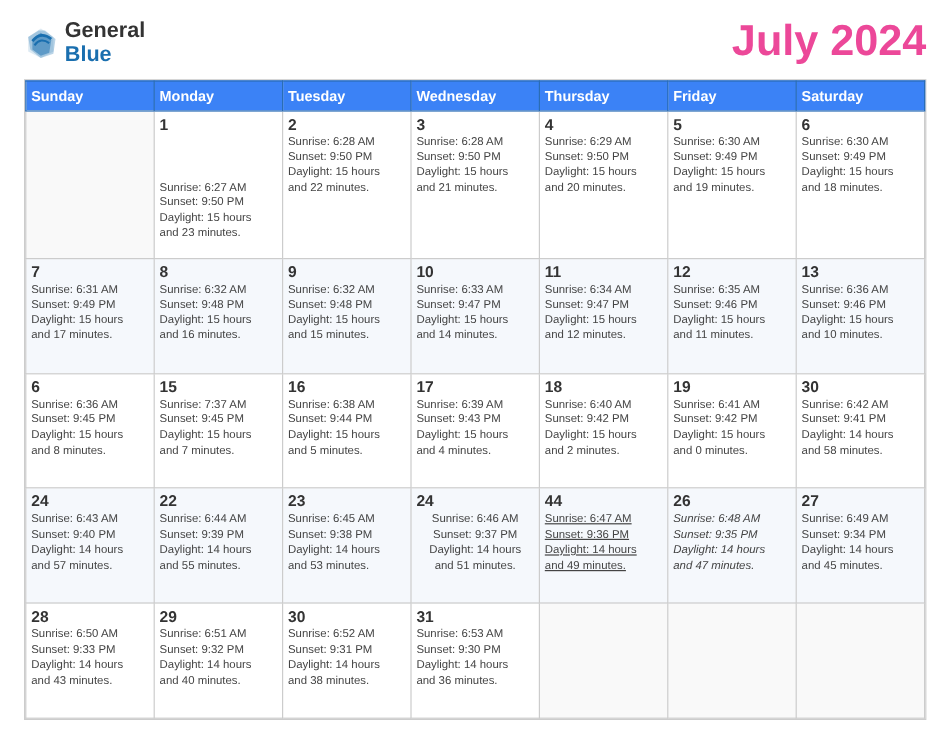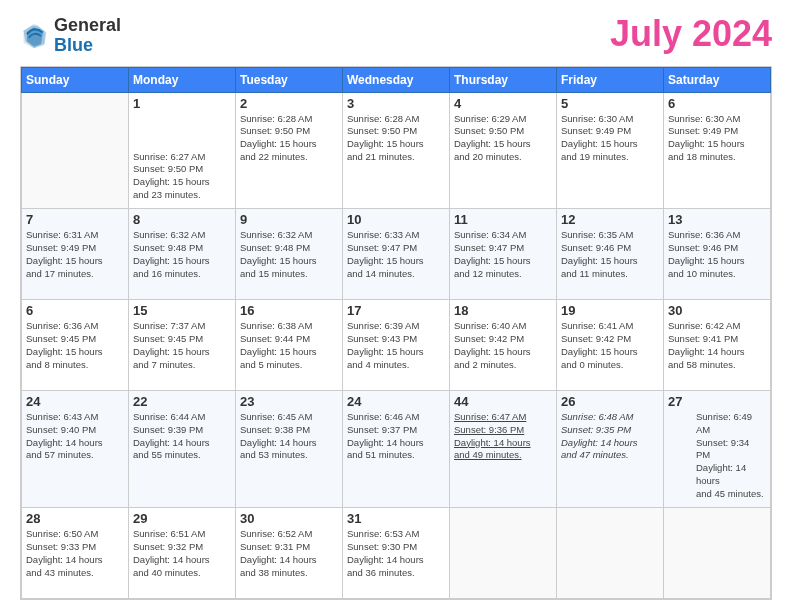--- a/index.html
+++ b/index.html
@@ -304,42 +304,42 @@
             </td>
             <td>
               <span class="day-number">23</span>
               <div class="day-info" style="white-space: pre-line;">Sunrise: 6:45 AM
 Sunset: 9:38 PM
 Daylight: 14 hours
 and 53 minutes.</div>
             </td>
             <td>
               <span class="day-number">24</span>
-              <div class="day-info" style="white-space: pre-line;">Sunrise: 6:46 AM
+              <div class="day-info" style="white-space: pre-line; text-align: center;">Sunrise: 6:46 AM
 Sunset: 9:37 PM
 Daylight: 14 hours
 and 51 minutes.</div>
             </td>
             <td>
               <span class="day-number">44</span>
               <div class="day-info" style="white-space: pre-line; text-decoration: underline;">Sunrise: 6:47 AM
 Sunset: 9:36 PM
 Daylight: 14 hours
 and 49 minutes.</div>
             </td>
             <td>
               <span class="day-number">26</span>
               <div class="day-info" style="white-space: pre-line; font-style: italic;">Sunrise: 6:48 AM
 Sunset: 9:35 PM
 Daylight: 14 hours
 and 47 minutes.</div>
             </td>
             <td>
               <span class="day-number">27</span>
-              <div class="day-info" style="white-space: pre-line; margin-left: 28px;">Sunrise: 6:49 AM
+              <div class="day-info" style="white-space: pre-line;">Sunrise: 6:49 AM
 Sunset: 9:34 PM
 Daylight: 14 hours
 and 45 minutes.</div>
             </td>
           </tr>
           <tr>
             <td>
               <span class="day-number">28</span>
               <div class="day-info" style="white-space: pre-line;">Sunrise: 6:50 AM
 Sunset: 9:33 PM

